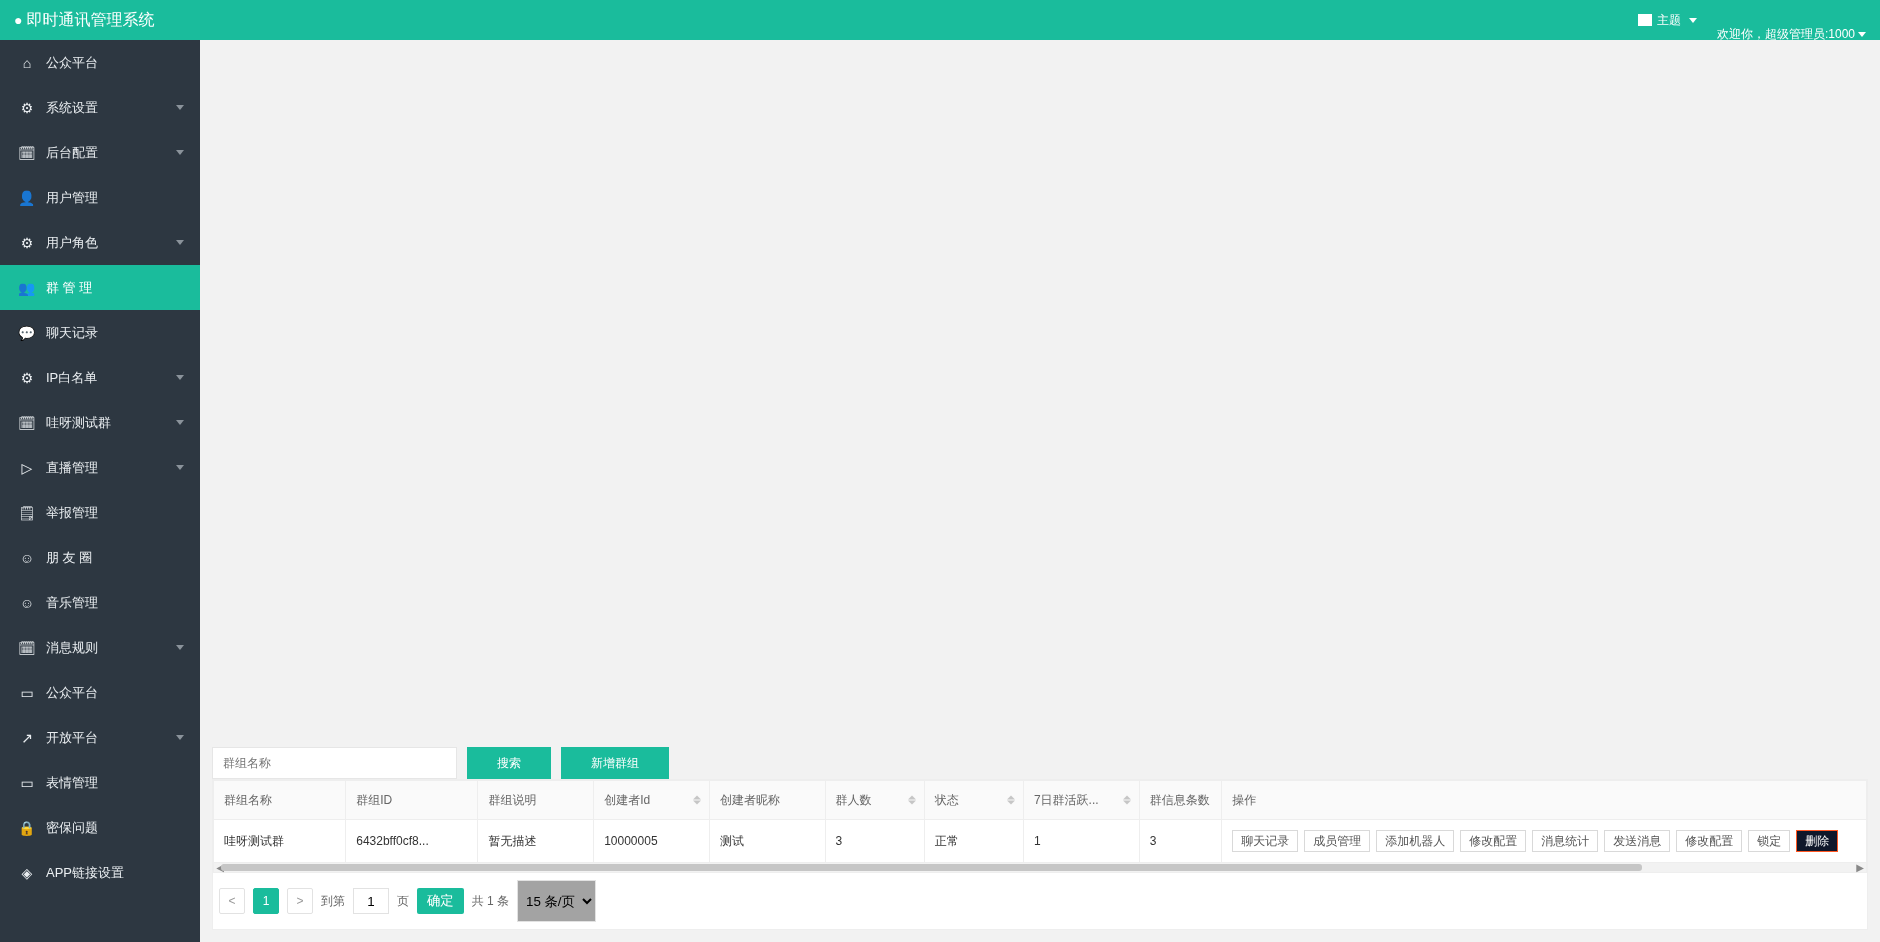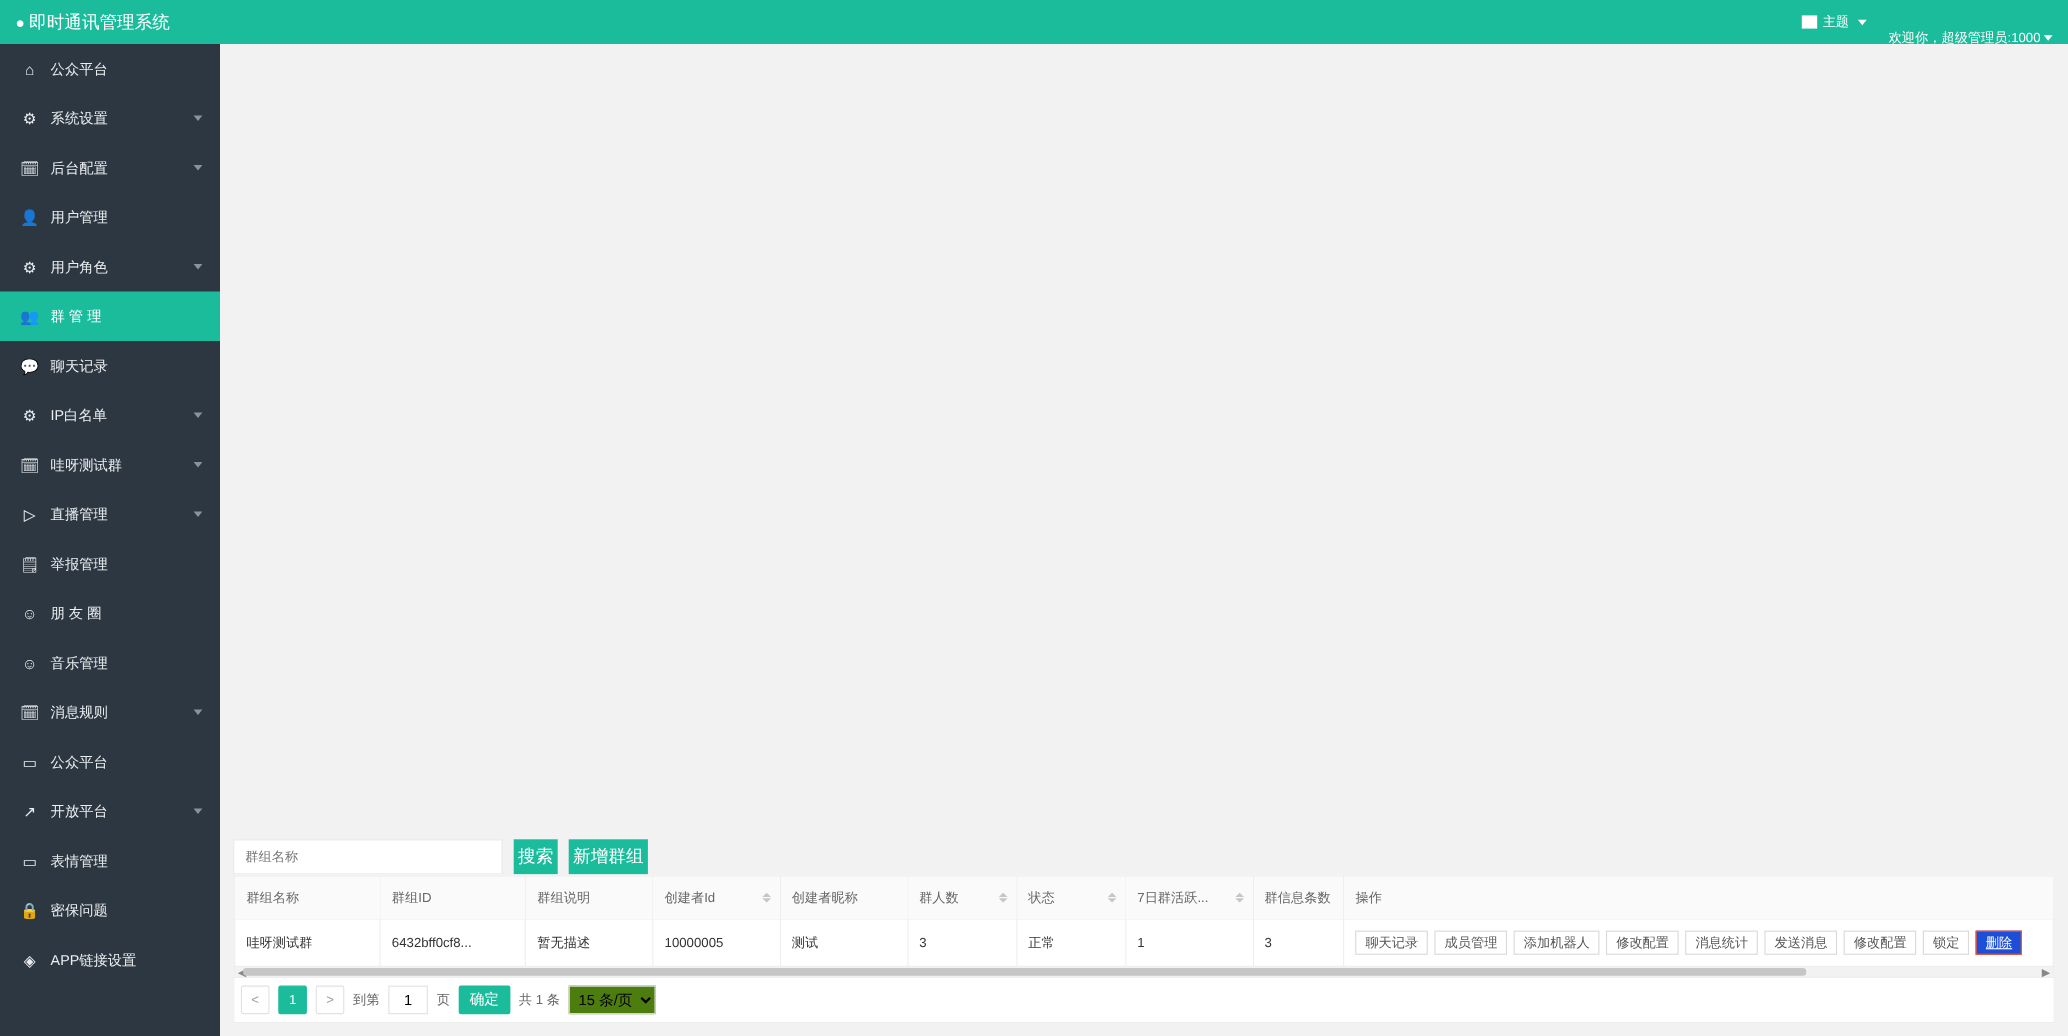--- a/index.html
+++ b/index.html
@@ -30,49 +30,49 @@
 
   
   .glyph { font-style: normal; font-family: Arial, sans-serif; }
 
   
   .main { flex: 1; background: #f2f2f2; padding: 12px; overflow: auto; display:flex; flex-direction:column;justify-content:flex-end; }
   .toolbar { display: flex; gap: 10px; margin-top: 34px; }
   .inp { height: 32px; border: 1px solid #e6e6e6; background:#fff; padding: 0 10px; font-size: 12px; outline:none; }
   .inp.w1 { width: 245px; }
   .inp.w2 { width: 255px; }
-  .btn { height: 32px; border: none; padding: 0 4px; color: #fff; font-size: 16px; cursor: pointer; background: #1abc9c; }
+  .btn { height: 32px; border: none; padding: 0 30px; color: #fff; font-size: 12px; cursor: pointer; background: #1abc9c; }
 
   .section-title { margin: 22px 0 10px; color: #555; font-size: 13px; }
 
   .list-wrap { background:#fff; border:1px solid #eee; }
   table.datatable { width:100%; border-collapse: collapse; table-layout: fixed; }
   table.datatable th, table.datatable td { border:1px solid #eee; padding: 10px 10px; text-align:left; font-size:12px; height:39px; white-space:nowrap; overflow:hidden; text-overflow:ellipsis; }
   table.datatable th { background:#fafafa; color:#666; font-weight:500; position:relative; }
   table.datatable th .sorter { position:absolute; right:8px; top:50%; transform:translateY(-50%); display:flex; flex-direction:column; gap:1px; }
   table.datatable th .sorter i { width:0; height:0; border-left:4px solid transparent; border-right:4px solid transparent; }
   table.datatable th .sorter i.up { border-bottom:4px solid #c6c6c6; }
   table.datatable th .sorter i.down { border-top:4px solid #c6c6c6; }
 
   .ops-cell { display:flex; gap:6px; }
   .opbtn { height:22px; line-height:20px; padding:0 8px; font-size:12px; border:1px solid #d9d9d9; background:#fff; color:#555; cursor:pointer; white-space:nowrap; }
-  .opbtn.danger { background:#1d4ed8; border-color:#ff5722; color:#fff;text-decoration:underline; }
+  .opbtn.danger { background:#0f172a; border-color:#ff5722; color:#fff; }
 
   .hscroll { height:10px; background:#f2f2f2; border:1px solid #eee; border-top:none; position:relative; }
   .hscroll .thumb { position:absolute; left:7px; top:1px; height:7px; width:86%; background:#c6c6c6; border-radius:3px; }
   .hscroll .arrow { position:absolute; top:0; width:14px; height:100%; color:#888; font-size:10px; display:flex; align-items:center; justify-content:center; cursor:pointer; }
   .hscroll .arrow.l { left:-1px; }
   .hscroll .arrow.r { right:-1px; }
 
   .pager { display:flex; align-items:center; gap:8px; padding:7px 6px; font-size:12px; color:#666; }
   .pgbtn { width:26px; height:26px; border:1px solid #e2e2e2; background:#fff; color:#999; display:flex; align-items:center; justify-content:center; cursor:pointer; border-radius:2px; }
   .pgbtn.cur { background:#1abc9c; border-color:#1abc9c; color:#fff; }
   .pginput { width:36px; height:26px; border:1px solid #e2e2e2; text-align:center; }
   .pgok { height:26px; padding:0 10px; background:#1abc9c; color:#fff; border:none; cursor:pointer; border-radius:2px; }
-  select.pgsel { height:26px; border:1px solid #e2e2e2; background:#4d7c0f; padding:0 4px; }
+  select.pgsel { height:42px; border:1px solid #e2e2e2; background:#a3a3a3; padding:0 4px; }
 </style>
 </head>
 <body>
 
 <div class="app">
 
   <div class="header">
     <div class="header-left">
       <span class="dot">●</span>
       <span>即时通讯管理系统</span>

